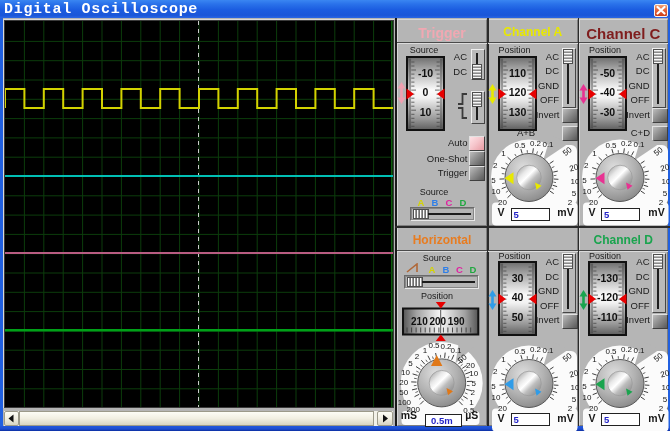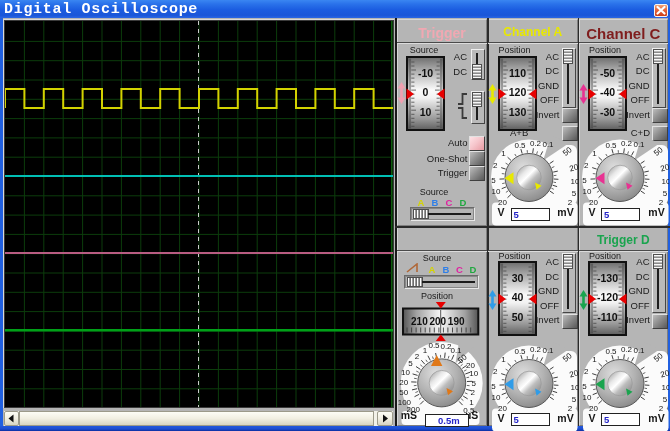--- a/index.html
+++ b/index.html
@@ -88,25 +88,26 @@
     <div style="position:absolute;left:395px;top:225.5px;width:275px;height:2px;background:#2a2a2a"></div>
     <div style="position:absolute;left:397px;top:25px;width:90px;text-align:center;font-size:14px;font-weight:bold;color:#f0a8b2">Trigger</div>
     <div style="position:absolute;left:397px;top:42px;width:90px;height:1px;background:#4a4a4a"></div>
     <div style="position:absolute;left:397px;top:43px;width:90px;height:1px;background:#dcdcdc"></div>
     <div style="position:absolute;left:488px;top:25px;width:89.5px;text-align:center;font-size:12px;font-weight:bold;color:#e8e800">Channel A</div>
     <div style="position:absolute;left:488px;top:42px;width:89.5px;height:1px;background:#4a4a4a"></div>
     <div style="position:absolute;left:488px;top:43px;width:89.5px;height:1px;background:#dcdcdc"></div>
     <div style="position:absolute;left:578.5px;top:25px;width:89.5px;text-align:center;font-size:15px;font-weight:bold;color:#7f1d1d">Channel C</div>
     <div style="position:absolute;left:578.5px;top:42px;width:89.5px;height:1px;background:#4a4a4a"></div>
     <div style="position:absolute;left:578.5px;top:43px;width:89.5px;height:1px;background:#dcdcdc"></div>
+    <div style="position:absolute;left:397px;top:233px;width:90px;text-align:center;font-size:12px;font-weight:bold;color:#e87c20">Horizontal</div>
     <div style="position:absolute;left:397px;top:250px;width:90px;height:1px;background:#4a4a4a"></div>
     <div style="position:absolute;left:397px;top:251px;width:90px;height:1px;background:#dcdcdc"></div>
     <div style="position:absolute;left:488px;top:250px;width:89.5px;height:1px;background:#4a4a4a"></div>
     <div style="position:absolute;left:488px;top:251px;width:89.5px;height:1px;background:#dcdcdc"></div>
-    <div style="position:absolute;left:578.5px;top:233px;width:89.5px;text-align:center;font-size:12px;font-weight:bold;color:#1aa44e">Trigger D</div>
+    <div style="position:absolute;left:578.5px;top:233px;width:89.5px;text-align:center;font-size:12px;font-weight:bold;color:#1aa44e">Channel D</div>
     <div style="position:absolute;left:578.5px;top:250px;width:89.5px;height:1px;background:#4a4a4a"></div>
     <div style="position:absolute;left:578.5px;top:251px;width:89.5px;height:1px;background:#dcdcdc"></div>
     <div style="position:absolute;left:489.5px;top:45px;width:50px;text-align:center;font-size:9px;font-weight:normal;color:#1b1b1b">Position</div>
     <svg width="39" height="75" viewBox="0 0 37 75" style="position:absolute;left:497.5px;top:55.5px" preserveAspectRatio="none">
       <defs>
         <linearGradient id="vg5030" x1="0" y1="0" x2="0" y2="1">
           <stop offset="0" stop-color="#6d6d6d"></stop>
           <stop offset="0.16" stop-color="#a5a5a5"></stop>
           <stop offset="0.45" stop-color="#fafafa"></stop>
           <stop offset="0.56" stop-color="#f2f2f2"></stop>
@@ -165,21 +166,21 @@
     <div style="position:absolute;left:499px;top:50.5px;width:60px;text-align:right;font-size:9.5px;font-weight:normal;color:#1b1b1b">AC</div>
     <div style="position:absolute;left:499px;top:65px;width:60px;text-align:right;font-size:9.5px;font-weight:normal;color:#1b1b1b">DC</div>
     <div style="position:absolute;left:499px;top:79.5px;width:60px;text-align:right;font-size:9.5px;font-weight:normal;color:#1b1b1b">GND</div>
     <div style="position:absolute;left:499px;top:94px;width:60px;text-align:right;font-size:9.5px;font-weight:normal;color:#1b1b1b">OFF</div>
     <div style="position:absolute;left:561.5px;top:47.5px;width:12px;height:58px;background:#b9b9b9;border:1px solid;border-color:#efefef #454545 #454545 #efefef">
       <div style="position:absolute;left:4px;top:3px;bottom:3px;width:2px;background:#1e1e1e"></div>
       <div style="position:absolute;left:0px;top:0px;width:8px;height:13px;background:repeating-linear-gradient(180deg,#f8f8f8 0px,#f8f8f8 1.2px,#777 1.8px,#777 2.4px,#eee 3px);border:1px solid #4f4f4f;"></div>
     </div>
     <div style="position:absolute;left:499.5px;top:108.5px;width:60px;text-align:right;font-size:9.5px;font-weight:normal;color:#1b1b1b">Invert</div>
     <div style="position:absolute;left:561.5px;top:108px;width:14px;height:13px;background:linear-gradient(315deg,#585858 0%,#8e8e8e 55%,#bdbdbd 100%);border:1px solid;border-color:#e2e2e2 #3f3f3f #3f3f3f #e2e2e2"></div>
-    <div style="position:absolute;left:510px;top:126.5px;width:60px;text-align:left;font-size:9.5px;font-weight:normal;color:#1b1b1b">A+B</div>
+    <div style="position:absolute;left:496px;top:126.5px;width:60px;text-align:center;font-size:9.5px;font-weight:normal;color:#1b1b1b">A+B</div>
     <div style="position:absolute;left:561.5px;top:126px;width:14px;height:13px;background:linear-gradient(315deg,#585858 0%,#8e8e8e 55%,#bdbdbd 100%);border:1px solid;border-color:#e2e2e2 #3f3f3f #3f3f3f #e2e2e2"></div>
     <svg width="90" height="90" viewBox="0 0 90 90" style="position:absolute;left:488px;top:136px">
       <defs>
 <radialGradient id="koa" cx="0.38" cy="0.3" r="0.85">
 <stop offset="0" stop-color="#dedede"></stop>
           <stop offset="0.5" stop-color="#b2b2b2"></stop>
           <stop offset="0.8" stop-color="#929292"></stop>
           <stop offset="1" stop-color="#6e6e6e"></stop>
 </radialGradient>
 <linearGradient id="kia" x1="0" y1="0" x2="1" y2="1">
@@ -852,13 +853,13 @@
       <text x="76.7" y="56.7" font-family="Liberation Sans" font-size="8" fill="#161616" text-anchor="middle">2</text>
       <text x="75.6" y="66.7" font-family="Liberation Sans" font-size="8" fill="#161616" text-anchor="middle">1</text>
       <text x="72.8" y="74.7" font-family="Liberation Sans" font-size="8" fill="#161616" text-anchor="middle">0.5</text>
       <circle cx="45.7" cy="44.9" r="24" fill="url(#koh)" stroke="#585858" stroke-width="1"></circle>
       <circle cx="45.7" cy="44.9" r="12.5" fill="url(#kih)" stroke="#9a9a9a" stroke-width="0.7"></circle>
       <polygon points="40.7,17 35,28 46.4,28" fill="#e07818"></polygon>
       <polygon points="50.5,50 57,53.2 52,57.3" fill="#e07818"></polygon>
       <text x="12.8" y="81" font-family="Liberation Sans" font-size="10.5" font-weight="bold" fill="#161616" text-anchor="middle">mS</text>
       <text x="75.7" y="81" font-family="Liberation Sans" font-size="10.5" font-weight="bold" fill="#161616" text-anchor="middle">µS</text>
     </svg>
-    <div style="position:absolute;left:425px;top:413.5px;width:30px;height:11px;background:#fff;border:1.2px solid #222;font-size:9.5px;font-weight:bold;color:#2424c8;line-height:11px;padding-left:12px">0.5m</div>
+    <div style="position:absolute;left:425px;top:413.5px;width:30px;height:11px;background:#fff;border:1.2px solid #222;font-size:9.5px;font-weight:bold;color:#2424c8;line-height:11px;padding-left:5px">0.5m</div>
   </div>
 </body></html>

